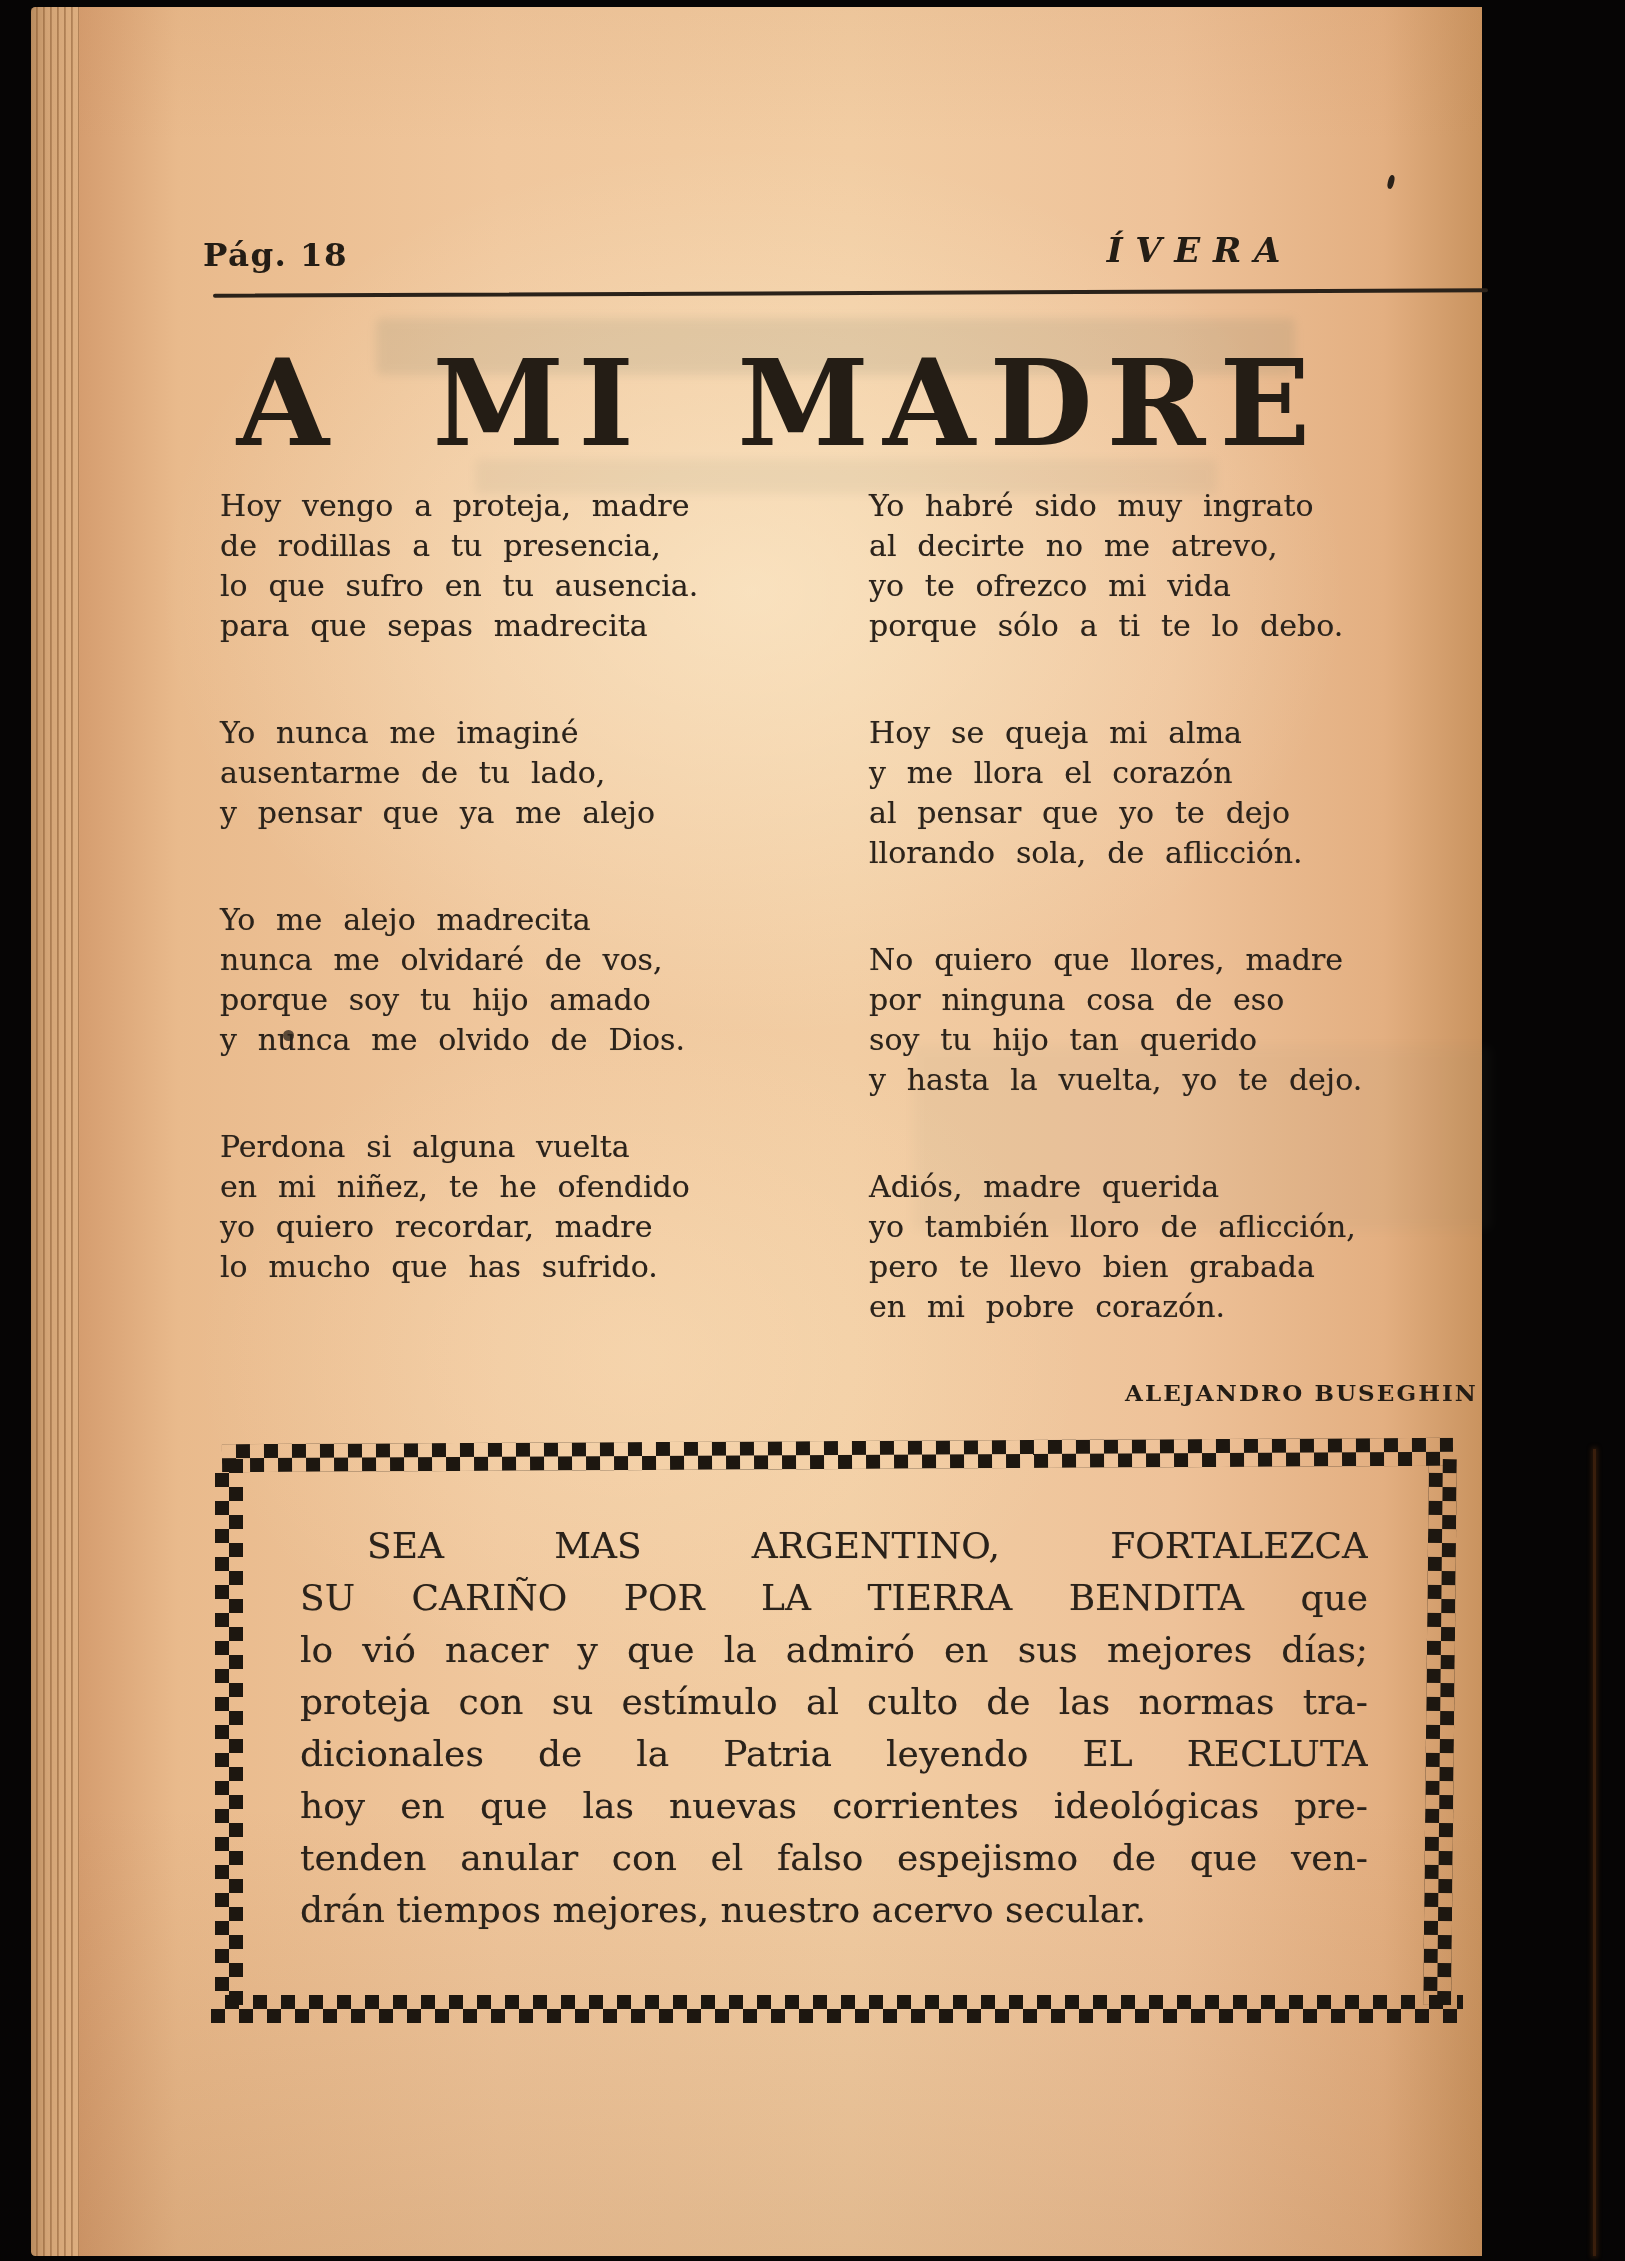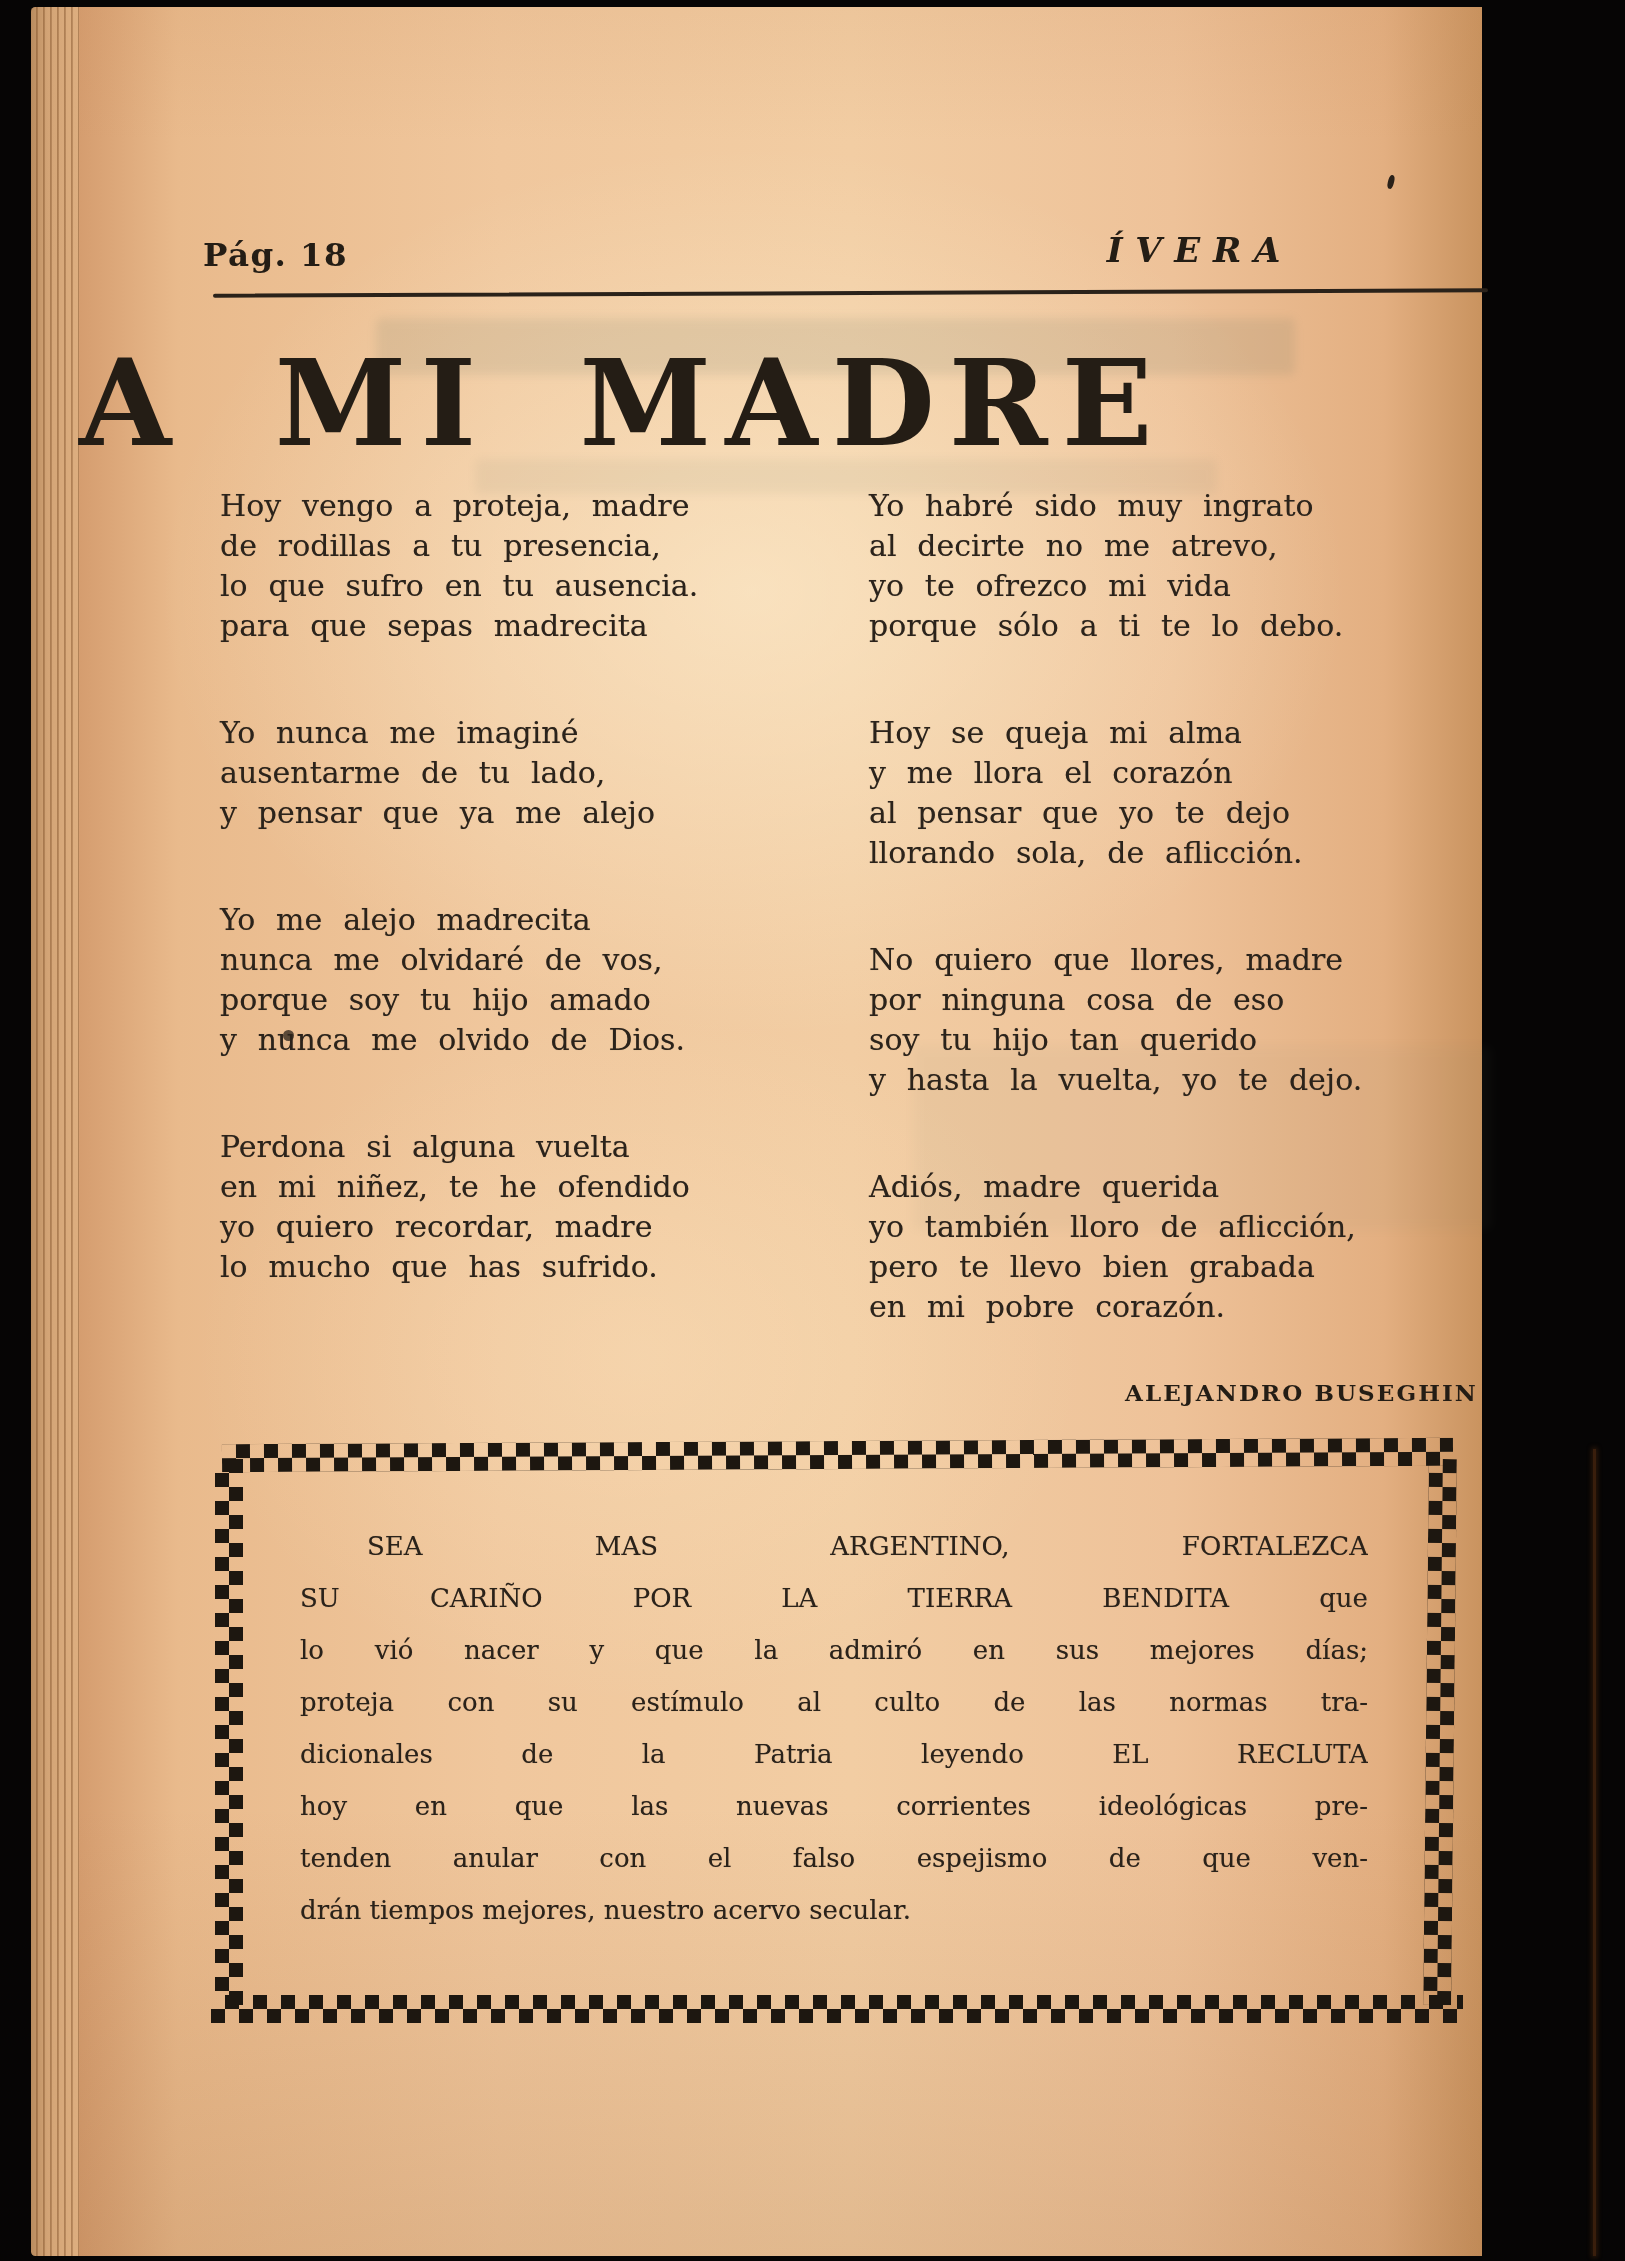--- a/index.html
+++ b/index.html
@@ -34,21 +34,21 @@
 
   
   .pagenum{position:absolute;left:124px;top:228px;font-size:32.5px;font-weight:bold;
     color:#241d15;letter-spacing:1.4px;}
   .masthead{position:absolute;right:189px;top:223px;font-size:34px;font-weight:bold;
     font-style:italic;color:#241d15;letter-spacing:12.7px;}
   .rule{position:absolute;left:134px;top:284px;width:1275px;height:3.5px;background:#2a221a;
     transform:rotate(-0.25deg);border-radius:2.1px;}
 
   
-  .title{position:absolute;left:0;top:326px;width:100%;
+  .title{position:absolute;left:0;top:326px;width:100%;text-align:center;
     font-size:119px;font-weight:bold;color:#241d15;letter-spacing:14px;word-spacing:34px;
     line-height:141px;}
 
   
   .col{position:absolute;top:479px;color:#2b231b;font-size:30px;line-height:40px;
     word-spacing:11.3px;text-shadow:0 0 0.7px rgba(43,35,27,0.35);}
   .col-left{left:141px;width:636px;}
   .col-right{left:790px;width:643px;}
   .stanza{margin-bottom:67px;}
 
@@ -60,21 +60,21 @@
   .adbox{position:absolute;left:136px;top:1434px;width:1238px;height:582px;}
   .checker{position:absolute;
     background-image:repeating-conic-gradient(#1d1710 0% 25%, rgba(0,0,0,0) 0% 50%);
     background-size:28px 28px;}
   .cb-top{left:7px;top:0;width:1231px;height:28px;transform:rotate(-0.3deg);}
   .cb-bottom{left:-4.2px;top:554px;width:1252px;height:28px;}
   .cb-left{left:0;top:18.4px;width:28px;height:546px;}
   .cb-right{left:1211px;top:18.4px;width:28px;height:546px;transform:rotate(0.6deg);}
 
   .ad-text{position:absolute;left:85px;top:79px;width:1068px;color:#2a221a;
-    font-size:26px;line-height:52px;text-shadow:0 0 0.7px rgba(42,34,26,0.35);}
+    font-size:36px;line-height:52px;text-shadow:0 0 0.7px rgba(42,34,26,0.35);}
   .ad-line{text-align:justify;height:52px;overflow:hidden;}
   .ad-line::after{content:"";display:inline-block;width:100%;}
   .ad-line:first-child{text-indent:67px;}
   .ad-line-last{text-align:left;}
   .ad-line-last::after{content:none;}
 </style>
 </head>
 <body>
 
 <div class="edges"></div>

